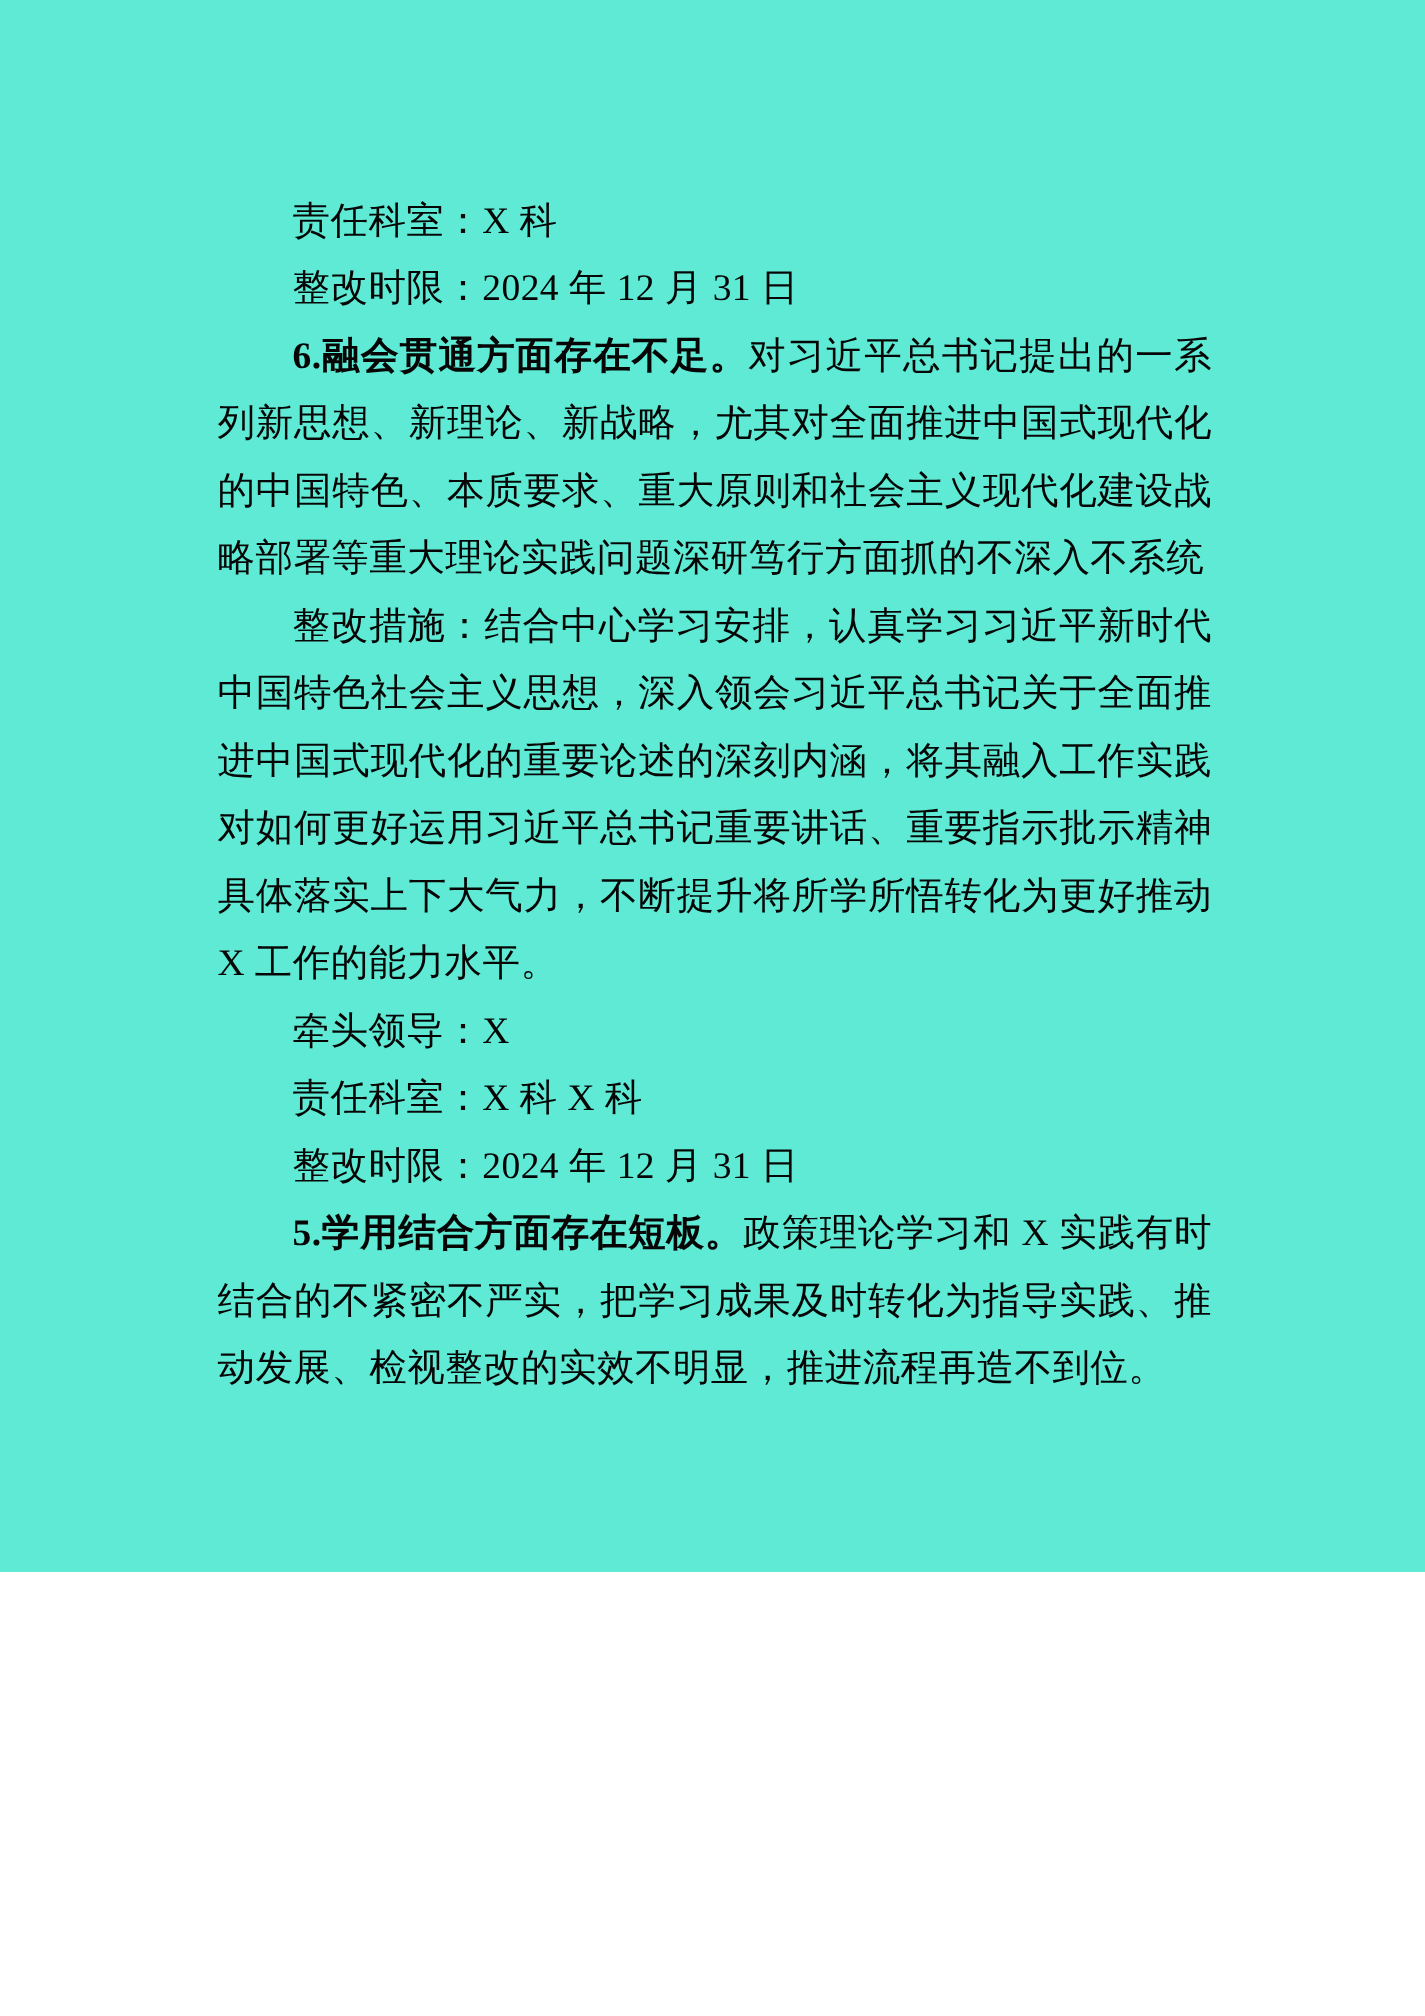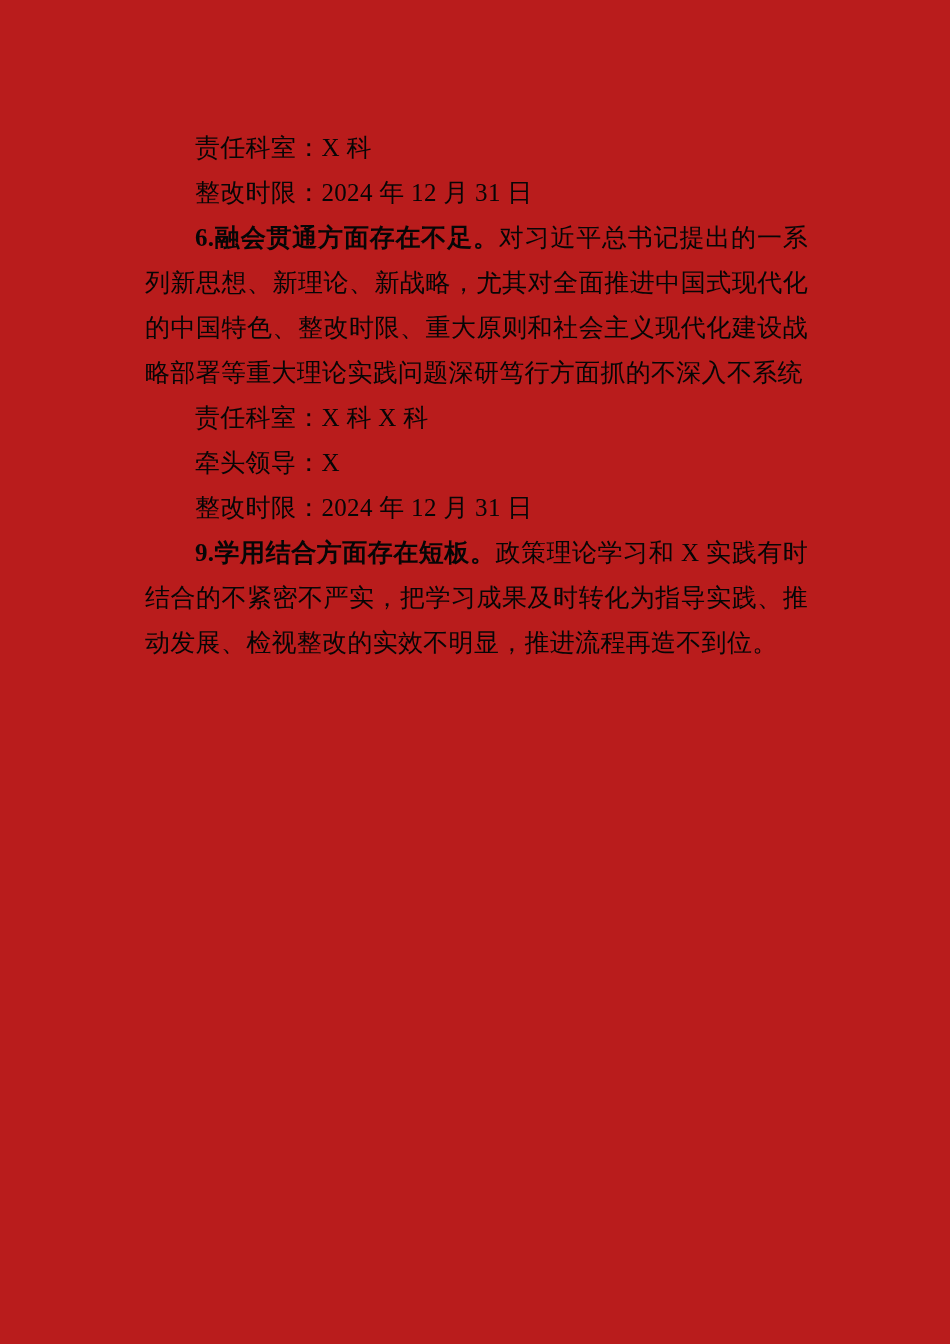--- a/index.html
+++ b/index.html
@@ -6,22 +6,22 @@
     margin: 0;
     padding: 0;
     width: 950px;
     height: 1344px;
     background: #ffffff;
     overflow: hidden;
   }
   .page {
     position: relative;
     width: 950px;
-    height: 1344px;
-    background: #b91c1c;
+    height: 1048px;
+    background: #5eead4;
     text-decoration: underline;
   }
   .text-block {
     position: absolute;
     left: 145px;
     top: 125px;
     width: 663px;
     color: #060606;
     font-family: "Liberation Serif", "DejaVu Serif", serif;
     font-size: 25px;
@@ -46,26 +46,27 @@
 </head>
 <body>
 
 <div class="page">
   <div class="text-block">
 
     <p class="para"><span class="run-normal">责任科室：X 科</span></p>
 
     <p class="para"><span class="run-normal">整改时限：2024 年 12 月 31 日</span></p>
 
-    <p class="para"><span class="run-bold">6.融会贯通方面存在不足。</span><span class="run-normal">对习近平总书记提出的一系列新思想、新理论、新战略，尤其对全面推进中国式现代化的中国特色、整改时限、重大原则和社会主义现代化建设战略部署等重大理论实践问题深研笃行方面抓的不深入不系统</span></p>
+    <p class="para"><span class="run-bold">6.融会贯通方面存在不足。</span><span class="run-normal">对习近平总书记提出的一系列新思想、新理论、新战略，尤其对全面推进中国式现代化的中国特色、本质要求、重大原则和社会主义现代化建设战略部署等重大理论实践问题深研笃行方面抓的不深入不系统</span></p>
 
+    <p class="para"><span class="run-normal">整改措施：结合中心学习安排，认真学习习近平新时代中国特色社会主义思想，深入领会习近平总书记关于全面推进中国式现代化的重要论述的深刻内涵，将其融入工作实践对如何更好运用习近平总书记重要讲话、重要指示批示精神具体落实上下大气力，不断提升将所学所悟转化为更好推动 X 工作的能力水平。</span></p>
+
+    <p class="para"><span class="run-normal">牵头领导：X</span></p>
 
     <p class="para"><span class="run-normal">责任科室：X 科 X 科</span></p>
 
-    <p class="para"><span class="run-normal">牵头领导：X</span></p>
-
     <p class="para"><span class="run-normal">整改时限：2024 年 12 月 31 日</span></p>
 
-    <p class="para"><span class="run-bold">9.学用结合方面存在短板。</span><span class="run-normal">政策理论学习和 X 实践有时结合的不紧密不严实，把学习成果及时转化为指导实践、推动发展、检视整改的实效不明显，推进流程再造不到位。</span></p>
+    <p class="para"><span class="run-bold">5.学用结合方面存在短板。</span><span class="run-normal">政策理论学习和 X 实践有时结合的不紧密不严实，把学习成果及时转化为指导实践、推动发展、检视整改的实效不明显，推进流程再造不到位。</span></p>
 
 
   </div>
 </div>
 
 </body></html>

